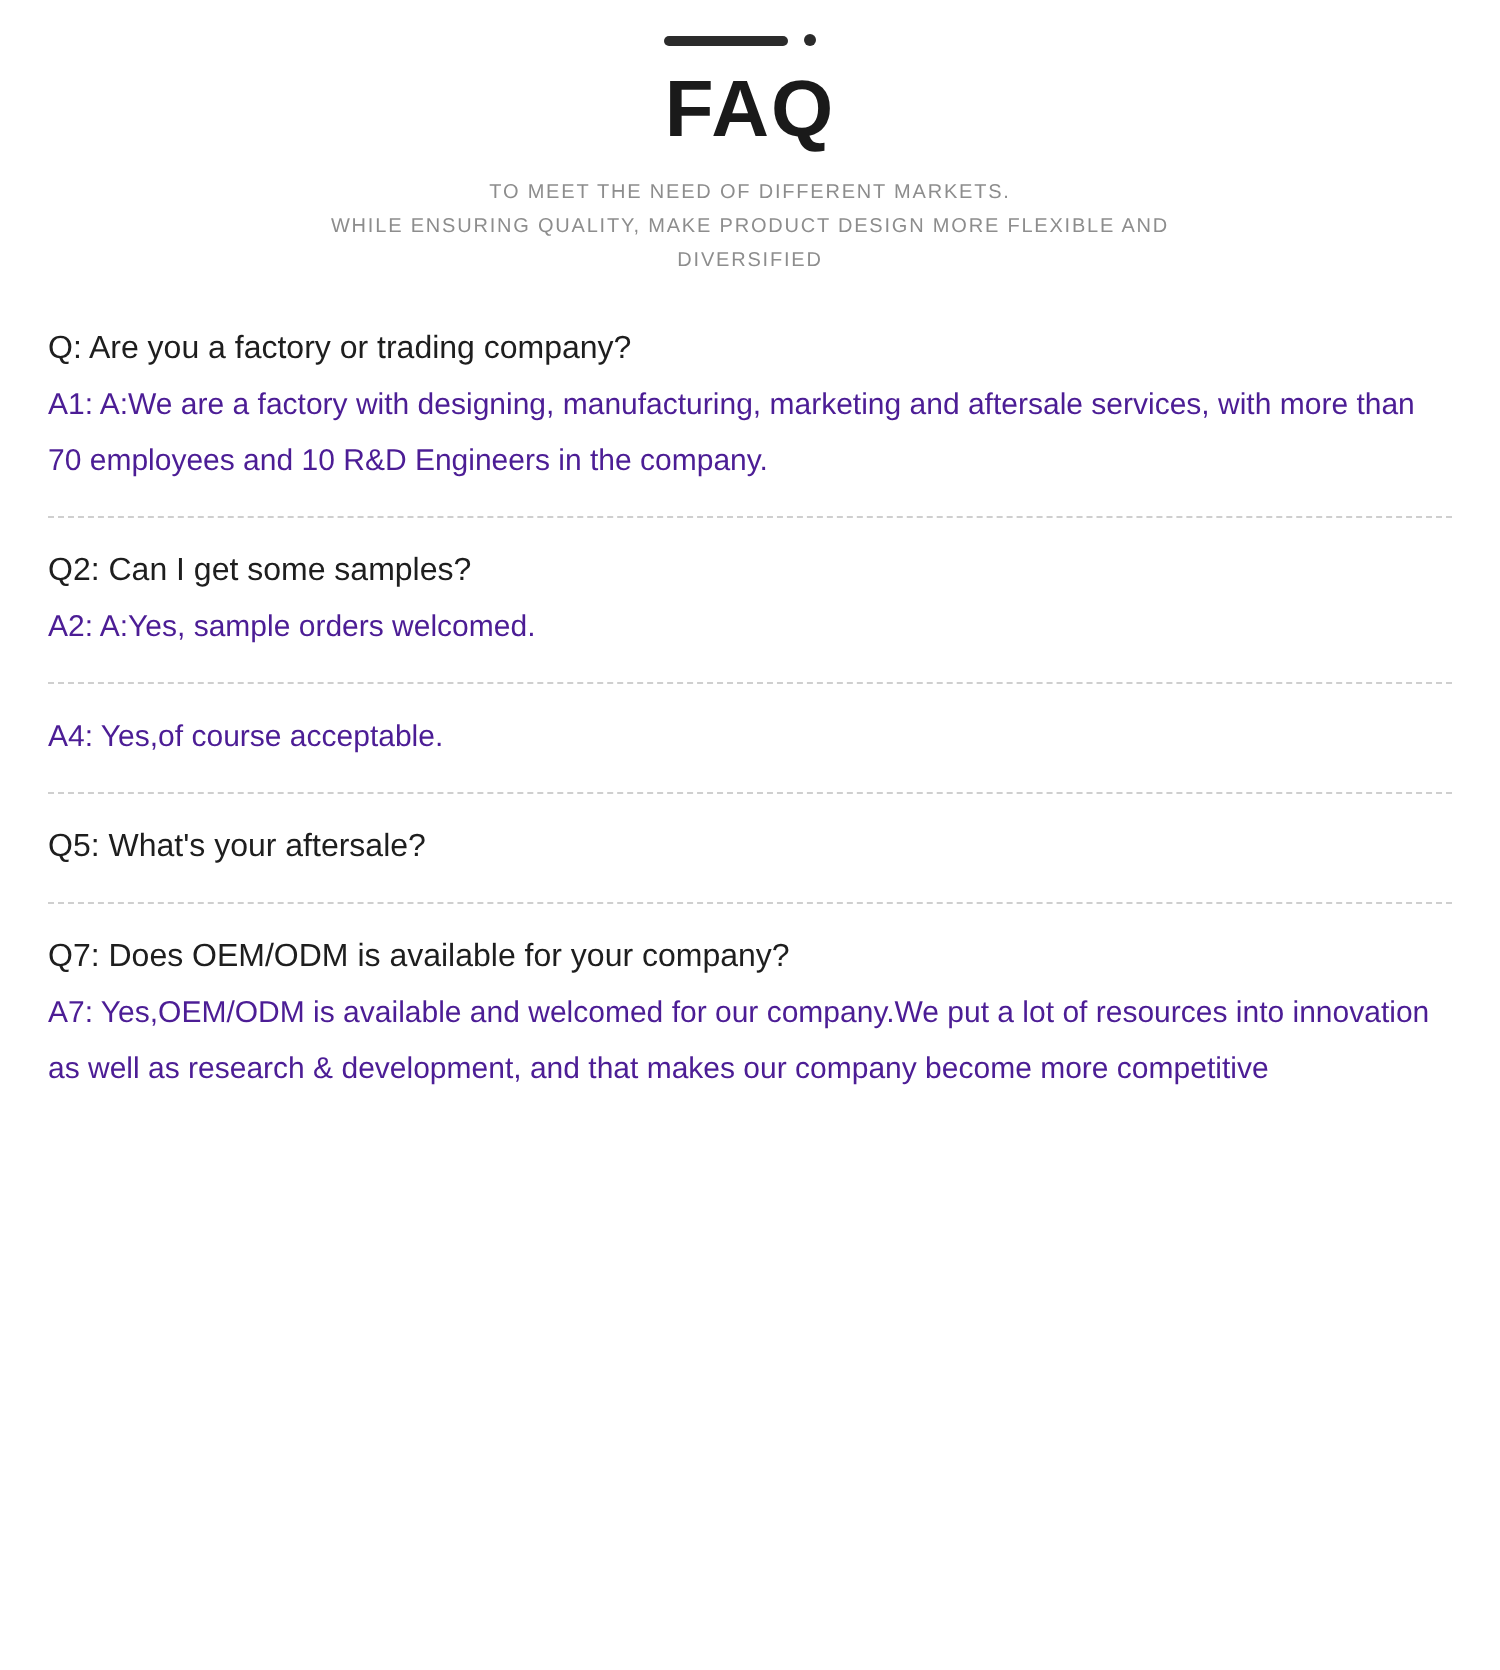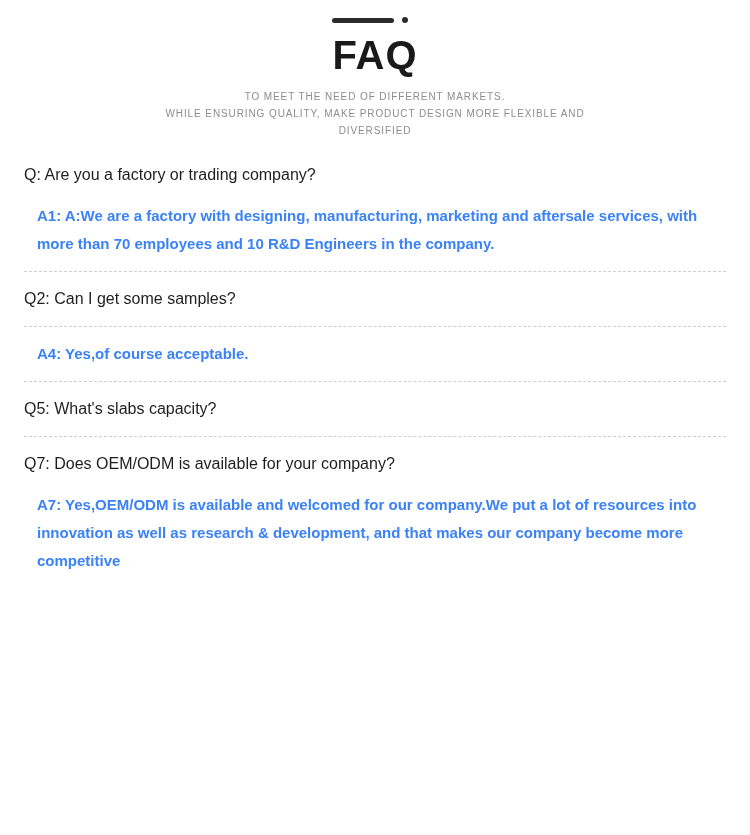--- a/index.html
+++ b/index.html
@@ -89,24 +89,24 @@
   .faq-question {
     font-size: 16px;
     font-weight: normal;
     color: #1e1e1e;
     line-height: 28px;
     margin: 0;
   }
 
   .faq-answer {
     font-size: 15px;
-    font-weight: bold;
-    color: #3b82f6;
+    font-weight: normal;
+    color: #4c1d95;
     line-height: 28px;
-    margin: 13px;
+    margin: 0;
     white-space: pre-wrap;
   }
 
   .faq-sep {
     border: 0;
     border-top: 1px dashed #cfcfcf;
     margin: 13px 0 13px 0;
     height: 0;
   }
   .faq-item:last-child .faq-sep {
@@ -137,31 +137,32 @@
   <div class="faq-list">
 
     <div class="faq-item">
       <p class="faq-question">Q: Are you a factory or trading company?</p>
       <p class="faq-answer">A1: A:We are a factory with designing, manufacturing, marketing and aftersale services, with more than 70 employees and 10 R&amp;D Engineers in the company.</p>
       <hr class="faq-sep">
     </div>
 
     <div class="faq-item">
       <p class="faq-question">Q2: Can I get some samples?</p>
+      <p class="faq-answer">A2: A:Yes, sample orders welcomed.</p>
       <hr class="faq-sep">
     </div>
 
 
     <div class="faq-item">
       <p class="faq-answer">A4: Yes,of course acceptable.</p>
       <hr class="faq-sep">
     </div>
 
     <div class="faq-item">
-      <p class="faq-question">Q5: What's slabs capacity?</p>
+      <p class="faq-question">Q5: What's your aftersale?</p>
       <hr class="faq-sep">
     </div>
 
 
     <div class="faq-item">
       <p class="faq-question">Q7: Does OEM/ODM is available for your company?</p>
       <p class="faq-answer">A7: Yes,OEM/ODM is available and welcomed for our company.We put a lot of resources into innovation as well as research &amp; development, and that makes our company become more competitive</p>
 
     </div>
 

